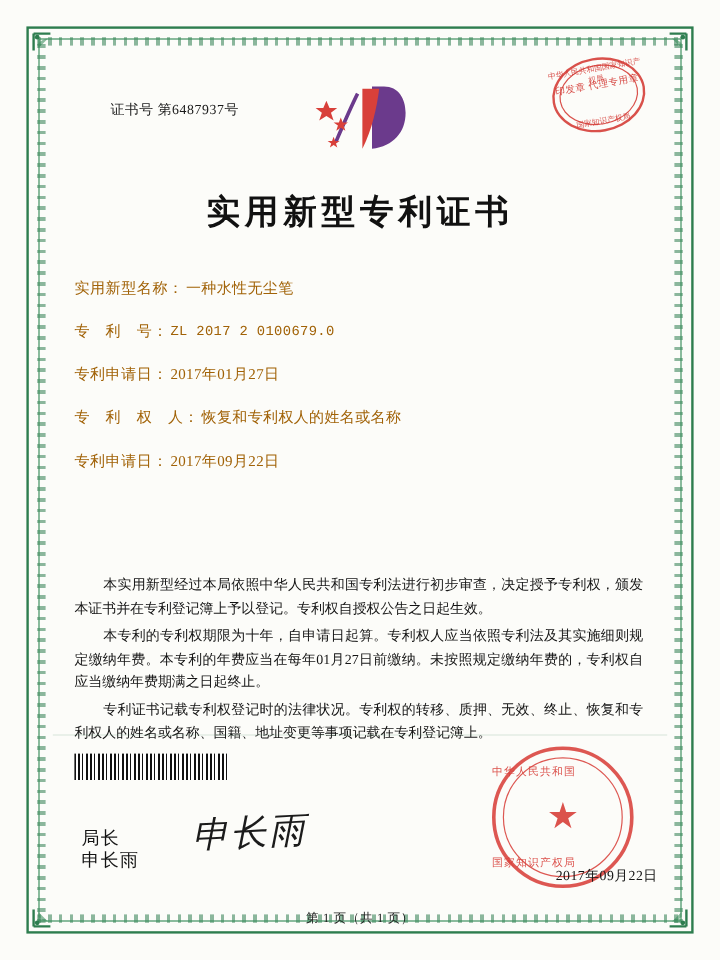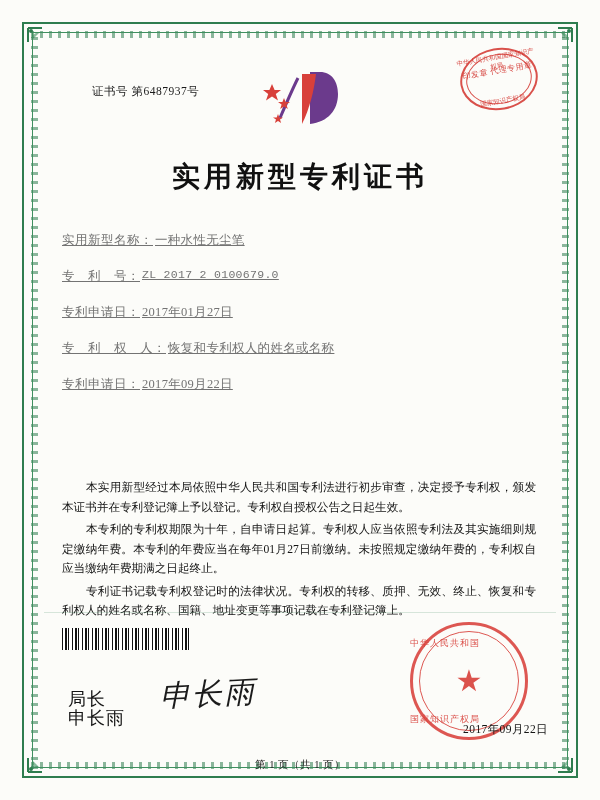--- a/index.html
+++ b/index.html
@@ -149,25 +149,24 @@
   }
 
   .fields {
     position: absolute;
     left: 62px;
     top: 232px;
     width: 470px;
   }
   .field-row {
     display: flex;
-    align-items: flex-start;
+    align-items: center;
     margin-bottom: 19px;
     font-size: 12.5px;
-    color: #737373;
-    text-decoration: underline;
+    color: #a16207;
   }
   .field-label {
     white-space: pre;
     letter-spacing: 0.5px;
   }
   .field-value {
     margin-left: 2px;
     letter-spacing: 0.3px;
   }
   .field-value.mono {
@@ -251,21 +250,21 @@
     top: 722px;
     font-size: 11.5px;
     color: #141414;
     letter-spacing: 0.4px;
   }
 
   .director {
     position: absolute;
     left: 68px;
     top: 690px;
-    font-size: 18px;
+    font-size: 15px;
     line-height: 19px;
     color: #141414;
     letter-spacing: 1px;
   }
   .signature {
     position: absolute;
     left: 160px;
     top: 674px;
     font-size: 30px;
     color: #1b1b1b;

